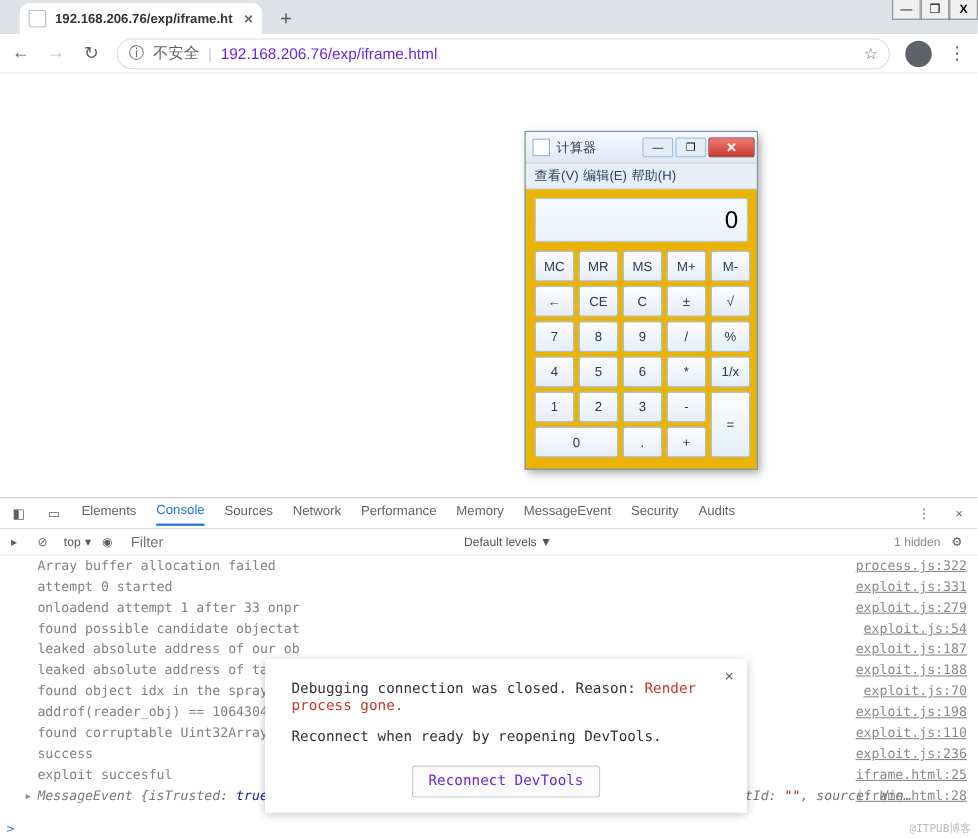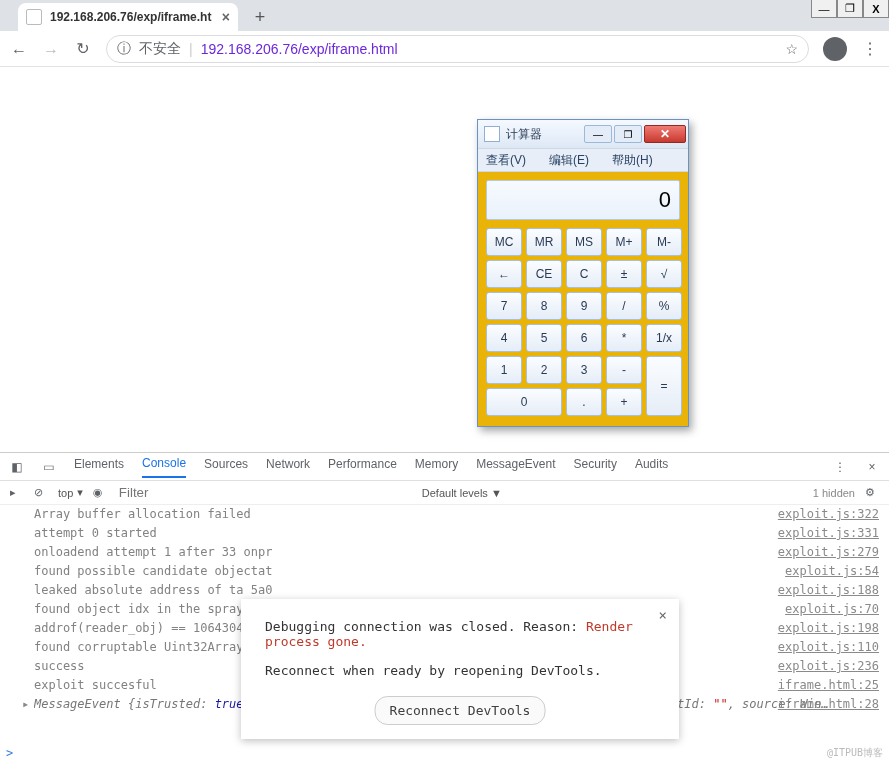--- a/index.html
+++ b/index.html
@@ -33,21 +33,21 @@
   
   .calc { position:absolute; top:52px; left:477px; width:212px; background:#eab308; border:1px solid #6a92c3; box-shadow:3px 4px 8px rgba(0,0,0,.35); }
   .calc-title { height:28px; display:flex; align-items:center; background:linear-gradient(#f5f9ff,#dde8f5); padding:0 2px 0 6px; gap:6px; }
   .calc-title .cicon { width:16px; height:16px; background:#fff; border:1px solid #8fb0d4; }
   .calc-title .ctxt { flex:1; color:#2a3a55; }
   .calc-title .cbtns { display:flex; gap:2px; }
   .cbtn { width:28px; height:18px; border-radius:2px; display:flex; align-items:center; justify-content:center; font-size:10px; }
   .cbtn.min, .cbtn.max { background:#e4edf7; border:1px solid #9db9d9; }
   .cbtn.cls { width:42px; background:linear-gradient(#f07b74,#c8392f); color:#fff; border:1px solid #8f2a24; font-weight:bold; font-size:12px; }
 
-  .calc-menu { height:24px; display:flex; align-items:center; gap:23px; padding:0 8px; background:#e8eef7; border-top:1px solid #cdd8e8; border-bottom:1px solid #cdd8e8; color:#274264; font-size:12px; }
+  .calc-menu { height:24px; display:flex; align-items:center; gap:4px; padding:0 8px; background:#e8eef7; border-top:1px solid #cdd8e8; border-bottom:1px solid #cdd8e8; color:#274264; font-size:12px; }
 
   .calc-disp { margin:8px 8px 4px; height:40px; background:linear-gradient(#f7fbff,#e9f1fa); border:1px solid #b5c9e1; border-radius:2px; display:flex; align-items:center; justify-content:flex-end; padding:0 8px; font-size:22px; font-family:Arial,sans-serif; }
 
   .calc-grid { display:grid; grid-template-columns:repeat(5,36px); grid-auto-rows:28px; gap:4px 4px; padding:4px 8px 10px; }
   .ckey { background:linear-gradient(#fbfdff,#e5edf7); border:1px solid #a9c0dc; border-radius:3px; display:flex; align-items:center; justify-content:center; font-size:12px; color:#2a3a55; }
   .ckey.tall { grid-row:span 2; }
   .ckey.wide { grid-column:span 2; }
 
   
   .devtools { border-top:1px solid #ccc; position:absolute; left:0; right:0; top:452px; bottom:0; display:flex; flex-direction:column; background:#fff; font-size:12px; color:#5f6368; }
@@ -70,21 +70,21 @@
   .logline.obj .msg { color:#777; font-style:italic; }
   .logline .tri { position:absolute; left:22px; color:#888; }
   .tok-b { color:#1a1aa6; }
   .tok-r { color:#c41a16; }
   .tok-g { color:#777; }
 
   
   .dlg { position:absolute; left:241px; top:94px; width:438px; height:140px; background:#fff; box-shadow:0 2px 8px rgba(0,0,0,.25); padding:20px 24px; color:#333; font-size:13px; }
   .dlg .x { position:absolute; right:12px; top:8px; color:#666; font-size:14px; }
   .dlg .red { color:#c0392b; }
-  .dlg .btn { position:absolute; left:50%; transform:translateX(-50%); bottom:14px; padding:6px 14px; border:1px solid #ccc; border-radius:13px; background:#fafafa; font-size:13px; color:#404040; }
+  .dlg .btn { position:absolute; left:50%; transform:translateX(-50%); bottom:14px; padding:6px 14px; border:1px solid #ccc; border-radius:3px; background:#fafafa; font-size:13px; color:#6d28d9; }
 
   .water { position:absolute; right:6px; bottom:2px; font-size:10px; color:#bbb; }
   .prompt { position:absolute; left:6px; bottom:2px; color:#3b7fe0; font-family:monospace; }
 </style>
 </head>
 <body>
 
 <div class="win-ctrl">
   <div class="win-btn">—</div>
   <div class="win-btn">❐</div>
@@ -198,33 +198,37 @@
     <input class="filt" style="border: none; outline: none;" placeholder="Filter">
     <div class="sel">Default levels ▼</div>
     <div style="flex:1"></div>
     <div class="right">1 hidden</div>
     <div class="box">⚙</div>
   </div>
   <div class="dt-body">
     <div id="loglines">
         <div class="logline">
           <span class="msg">Array buffer allocation failed</span>
-          <span class="src">exploit.js:322</span>
+          <span class="src">process.js:322</span>
         </div>
         <div class="logline">
           <span class="msg">attempt 0 started</span>
           <span class="src">exploit.js:331</span>
         </div>
         <div class="logline">
           <span class="msg">onloadend attempt 1 after 33 onpr</span>
           <span class="src">exploit.js:279</span>
         </div>
         <div class="logline">
           <span class="msg">found possible candidate objectat</span>
           <span class="src">exploit.js:54</span>
+        </div>
+        <div class="logline">
+          <span class="msg">leaked absolute address of our ob</span>
+          <span class="src">exploit.js:187</span>
         </div>
         <div class="logline">
           <span class="msg">leaked absolute address of ta 5a0</span>
           <span class="src">exploit.js:188</span>
         </div>
         <div class="logline">
           <span class="msg">found object idx in the spray arr</span>
           <span class="src">exploit.js:70</span>
         </div>
         <div class="logline">

